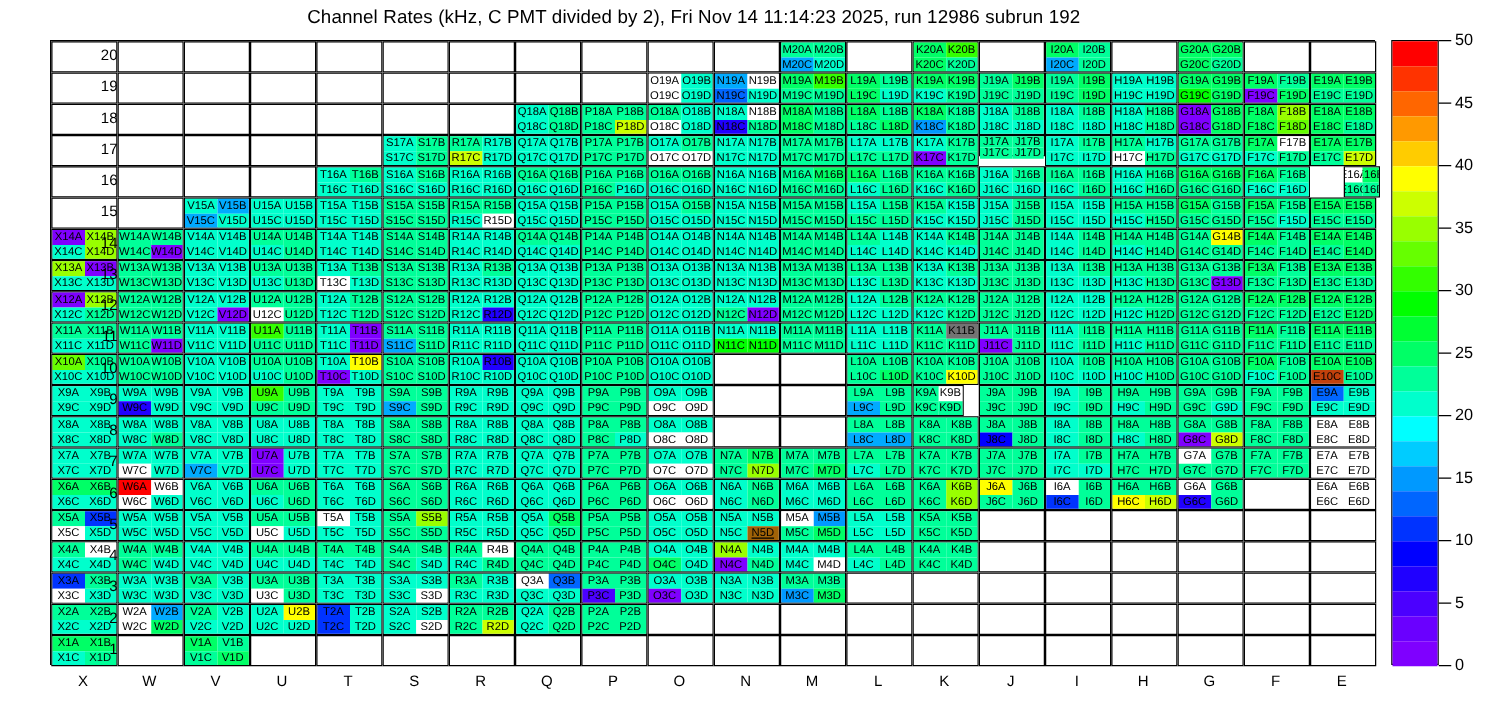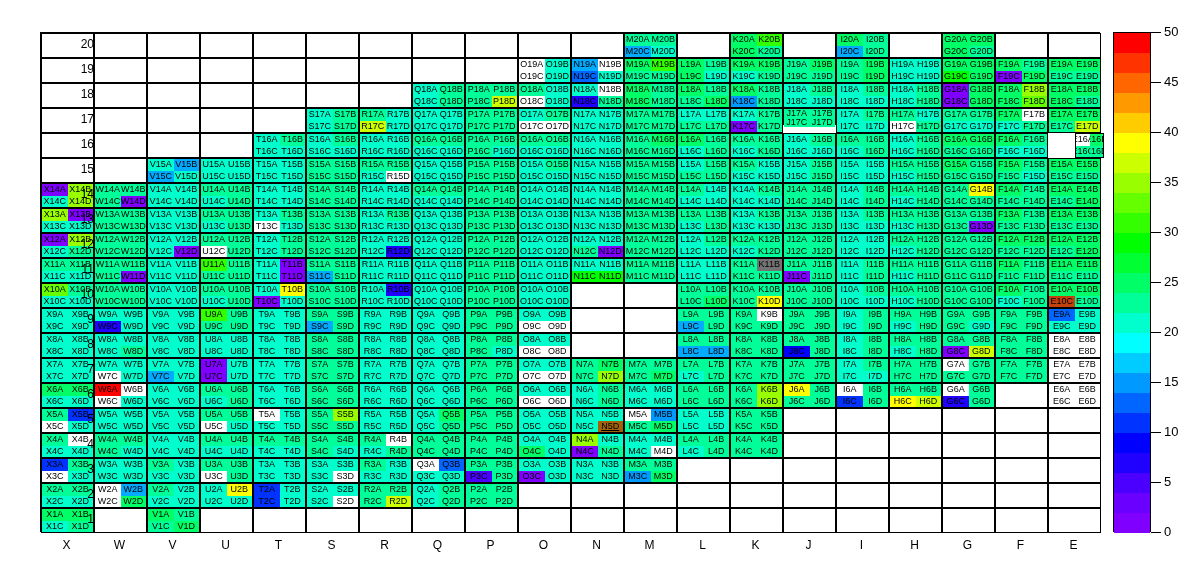--- a/index.html
+++ b/index.html
@@ -50,20 +50,21 @@
   .cblab{
     position:absolute;left:1164px;font-size:13px;color:#000;
     transform:translateY(-8px);
   }
 </style>
 </head>
 <body>
 
 <div id="root">
 
+  <div id="title">Channel Rates (kHz, C PMT divided by 2), Fri Nov 14 11:14:23 2025, run 12986 subrun 192</div>
 
   <div id="plot">
       <div class="gridcell" style="left: 0px; top: 0px; width: 53px; height: 25px;"></div>
       <div class="gridcell" style="left: 53px; top: 0px; width: 53px; height: 25px;"></div>
       <div class="gridcell" style="left: 106px; top: 0px; width: 53px; height: 25px;"></div>
       <div class="gridcell" style="left: 159px; top: 0px; width: 53px; height: 25px;"></div>
       <div class="gridcell" style="left: 212px; top: 0px; width: 53px; height: 25px;"></div>
       <div class="gridcell" style="left: 265px; top: 0px; width: 53px; height: 25px;"></div>
       <div class="gridcell" style="left: 318px; top: 0px; width: 53px; height: 25px;"></div>
       <div class="gridcell" style="left: 371px; top: 0px; width: 53px; height: 25px;"></div>
@@ -1959,21 +1960,21 @@
       <div class="gridcell" style="left: 636px; top: 275px; width: 53px; height: 25px;">
         <div class="subrow">
           <div class="sub" style="background: rgb(0, 255, 153);">L9A</div>
           <div class="sub" style="background: rgb(0, 255, 153);">L9B</div>
         </div>
         <div class="subrow">
           <div class="sub" style="background: rgb(0, 170, 255);">L9C</div>
           <div class="sub" style="background: rgb(0, 255, 153);">L9D</div>
         </div>
       </div>
-      <div class="gridcell" style="left: 689px; top: 275px; width: 53px; height: 25px;">
+      <div class="gridcell" style="left: 689px; top: 275px; width: 41px; height: 25px;">
         <div class="subrow">
           <div class="sub" style="background: rgb(0, 255, 153);">K9A</div>
           <div class="sub" style="background: rgb(255, 255, 255);">K9B</div>
         </div>
         <div class="subrow">
           <div class="sub" style="background: rgb(0, 255, 153);">K9C</div>
           <div class="sub" style="background: rgb(0, 255, 153);">K9D</div>
         </div>
       </div>
       <div class="gridcell" style="left: 742px; top: 275px; width: 53px; height: 25px;">

